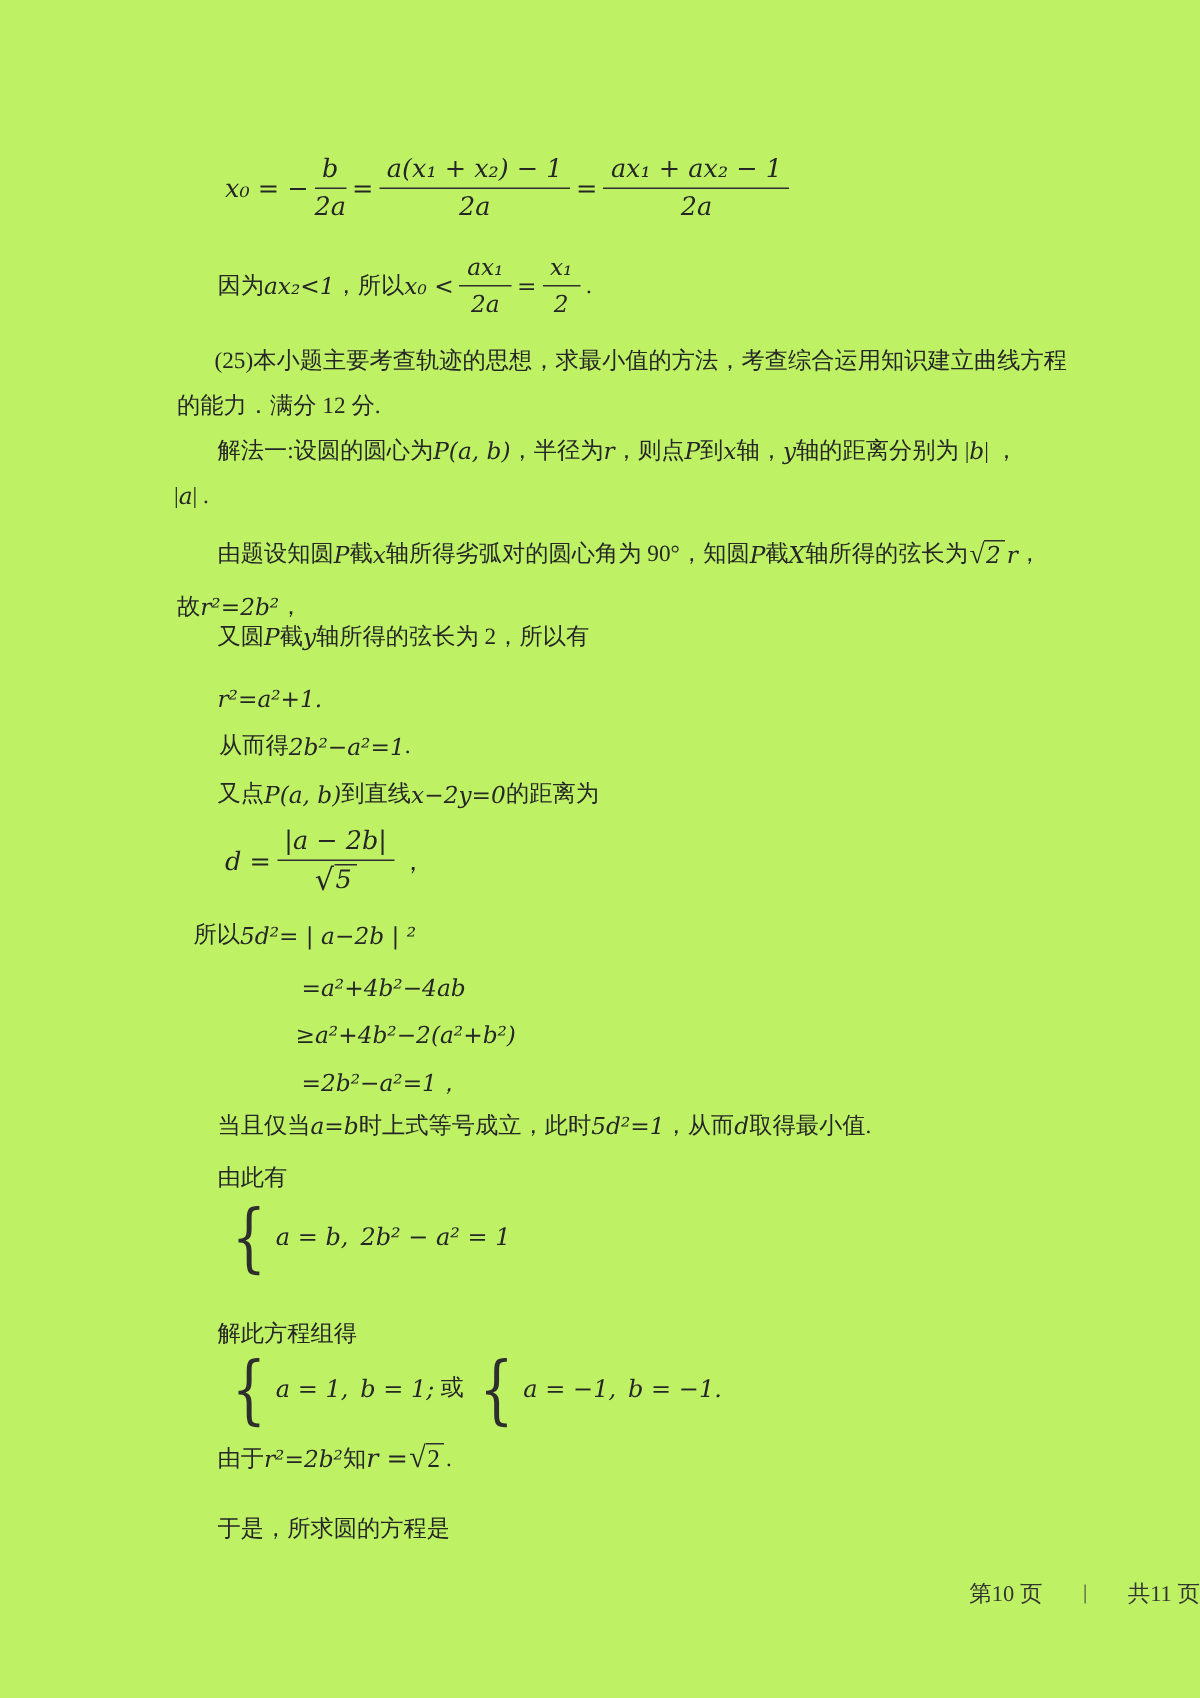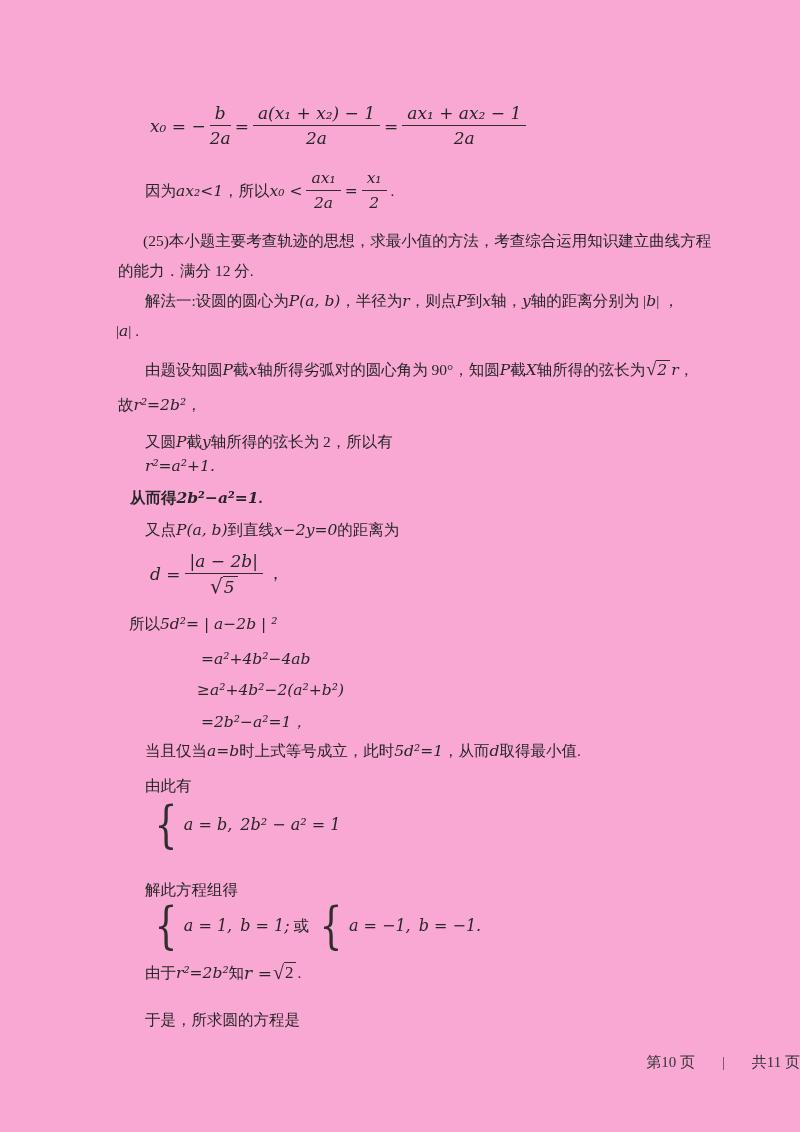--- a/index.html
+++ b/index.html
@@ -1,17 +1,17 @@
 <!DOCTYPE html>
 <html><head>
 <meta charset="utf-8">
 <style>
   html,body{margin:0;padding:0;background:#e8e8e8;}
   .page{
-    position:relative;width:800px;height:1132px;background:#f9a8d4;
+    position:relative;width:800px;height:1132px;background:#bef264;
     margin:0 auto;overflow:hidden;
     font-family:"Liberation Serif","DejaVu Serif",serif;
     color:#262626;
   }
   .blk{position:absolute;white-space:nowrap;display:flex;align-items:center;
        font-size:15.5px;line-height:20px;}
   .cn{font-style:normal;}
   .mi{font-family:"DejaVu Serif","Liberation Serif",serif;font-style:italic;}
   .big{font-size:17px;}
   
@@ -116,33 +116,33 @@
     </span>
     <span class="mi">r</span>
     <span class="cn">，</span>
   </div>
   <div class="blk" style="left:118px;top:395px;">
     <span class="cn">故 </span>
     <span class="mi">r²=2b²</span>
     <span class="cn">，</span>
   </div>
 
-  <div class="blk" style="left:145px;top:432px;align-items:flex-end;">
+  <div class="blk" style="left:145px;top:415px;align-items:flex-end;">
     <span class="cn">又圆 </span>
     <span class="mi">P</span>
     <span class="cn"> 截 </span>
     <span class="mi">y</span>
     <span class="cn"> 轴所得的弦长为 2，所以有</span>
   </div>
 
   <div class="blk" style="left:145px;top:456px;">
     <span class="mi">r²=a²+1.</span>
   </div>
 
-  <div class="blk" style="left:130px;top:488px;font-weight:bold;">
+  <div class="blk" style="left:146px;top:488px;">
     <span class="cn">从而得 </span>
     <span class="mi">2b²−a²=1</span>
     <span class="cn">.</span>
   </div>
 
   <div class="blk" style="left:145px;top:520px;">
     <span class="cn">又点 </span>
     <span class="mi">P(a, b)</span>
     <span class="cn"> 到直线 </span>
     <span class="mi">x−2y=0</span>

